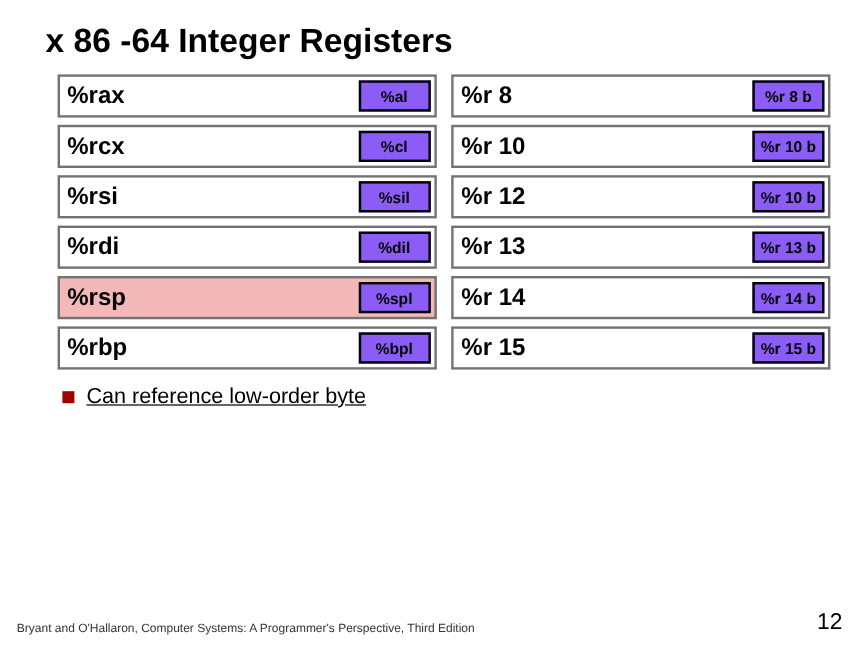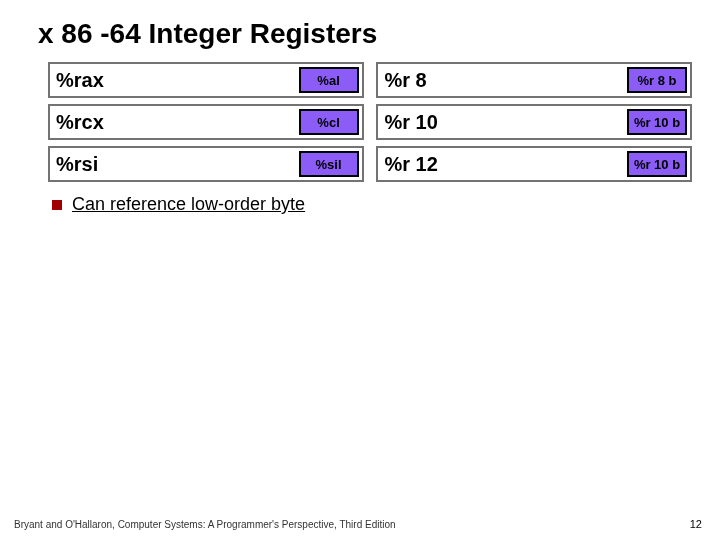--- a/index.html
+++ b/index.html
@@ -85,21 +85,21 @@
     position: absolute;
     left: 14px;
     bottom: 10px;
     font-size: 10px;
     color: #333;
   }
   .footer-right {
     position: absolute;
     right: 18px;
     bottom: 10px;
-    font-size: 11px;
+    font-size: 19px;
     color: #000;
   }
 </style>
 </head>
 <body>
 
 <div class="title">x 86 -64 Integer Registers</div>
 
 <div class="table-wrap">
   <table class="reg">
@@ -139,20 +139,65 @@
             <div class="reg-box">
               <span class="reg-big">%rsi</span>
               <span class="inner-box">%sil</span>
             </div>
           </td>
           <td class="gap"></td>
           <td class="cell-outer">
             <div class="reg-box">
               <span class="reg-big">%r 12</span>
               <span class="inner-box">%r 10 b</span>
+            </div>
+          </td>
+        </tr>
+        <tr>
+          <td class="cell-outer">
+            <div class="reg-box">
+              <span class="reg-big">%rdi</span>
+              <span class="inner-box">%dil</span>
+            </div>
+          </td>
+          <td class="gap"></td>
+          <td class="cell-outer">
+            <div class="reg-box">
+              <span class="reg-big">%r 13</span>
+              <span class="inner-box">%r 13 b</span>
+            </div>
+          </td>
+        </tr>
+        <tr>
+          <td class="cell-outer">
+            <div class="reg-box pink">
+              <span class="reg-big">%rsp</span>
+              <span class="inner-box">%spl</span>
+            </div>
+          </td>
+          <td class="gap"></td>
+          <td class="cell-outer">
+            <div class="reg-box">
+              <span class="reg-big">%r 14</span>
+              <span class="inner-box">%r 14 b</span>
+            </div>
+          </td>
+        </tr>
+        <tr>
+          <td class="cell-outer">
+            <div class="reg-box">
+              <span class="reg-big">%rbp</span>
+              <span class="inner-box">%bpl</span>
+            </div>
+          </td>
+          <td class="gap"></td>
+          <td class="cell-outer">
+            <div class="reg-box">
+              <span class="reg-big">%r 15</span>
+              <span class="inner-box">%r 15 b</span>
             </div>
           </td>
         </tr>
       </tbody>
   </table>
 </div>
 
 <div class="bullet-row">
   <span class="bullet-sq"></span>
   <span>Can reference low-order byte</span>

